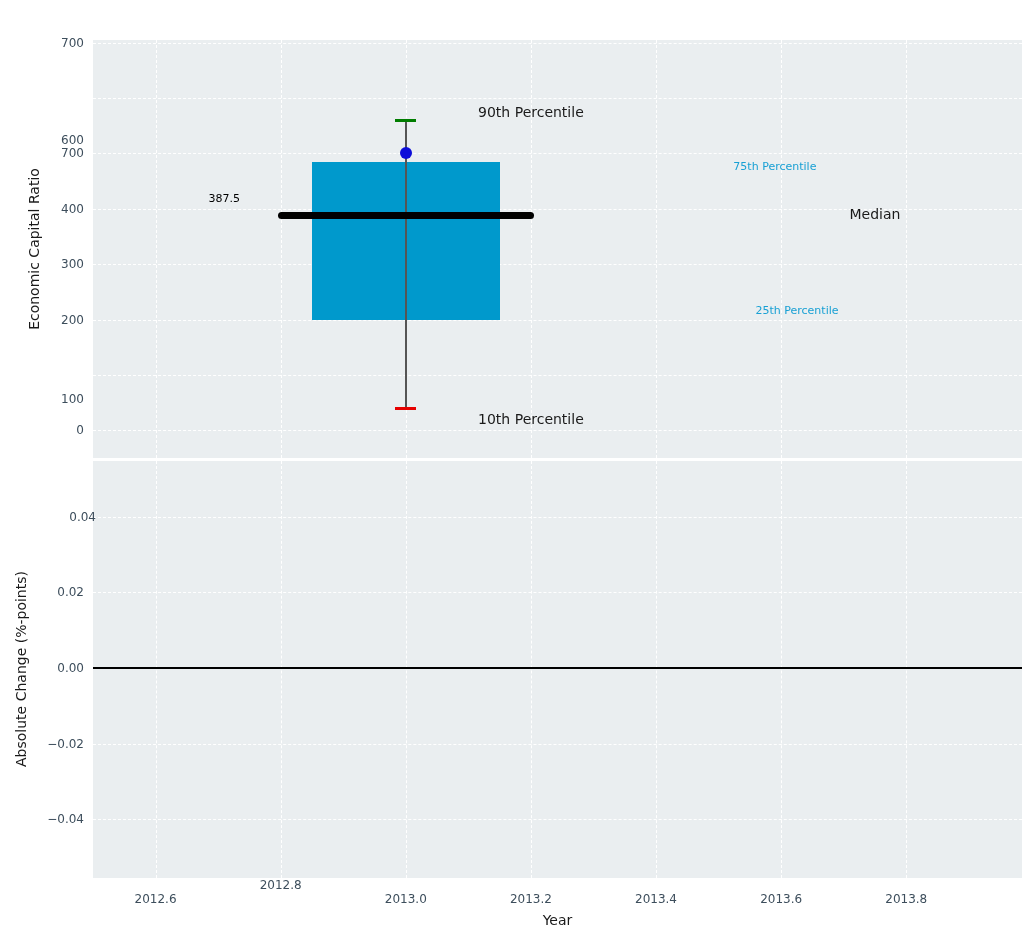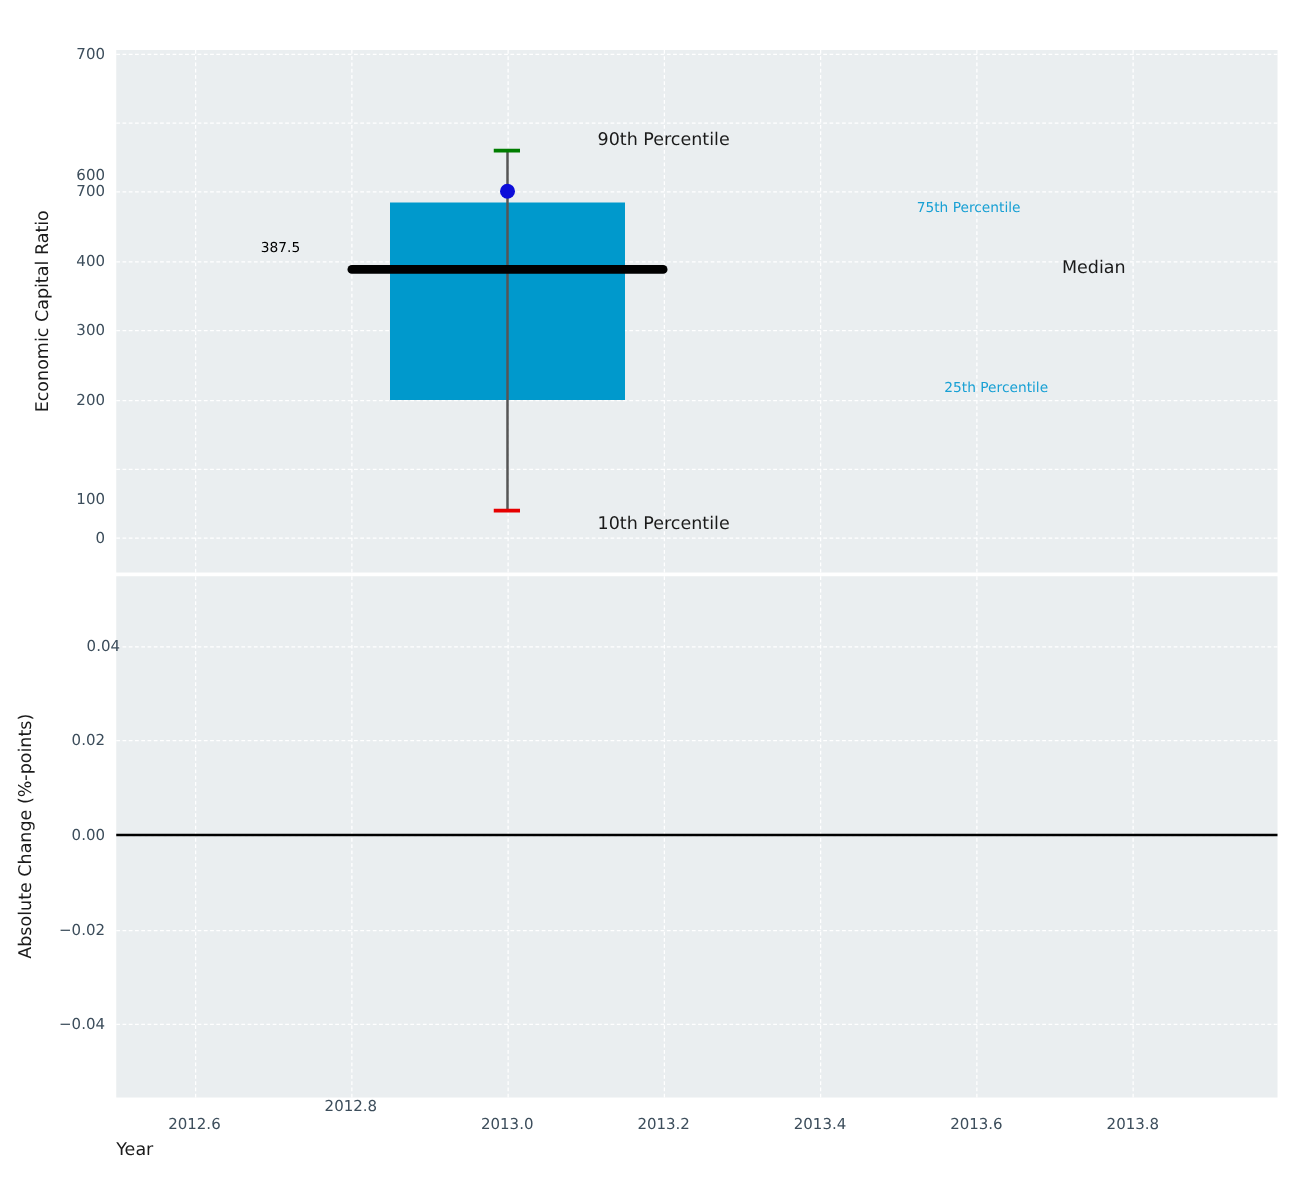--- a/index.html
+++ b/index.html
@@ -62,21 +62,21 @@
     transform: translate(-50%, -50%) rotate(-90deg);
     font-size: 14px;
     color: #1a1a1a;
     white-space: nowrap;
   }
   .xlabel {
     position: absolute;
     left: 93px;
     top: 912px;
     width: 929px;
-    text-align: left;
+    text-align: center;
     font-size: 14px;
     color: #1a1a1a;
   }
 
   .whisker   { position: absolute; width: 1.5px; z-index: 3; }
   .boxrect   { position: absolute; z-index: 2; }
   .capline   { position: absolute; height: 3px; z-index: 4; }
   .medianline{ position: absolute; height: 7px; border-radius: 4px; z-index: 4; }
   .datapoint { position: absolute; width: 12px; height: 12px; border-radius: 50%; z-index: 5; }
   .zeroline  { position: absolute; left: 0; width: 100%; height: 2px; z-index: 3; }

